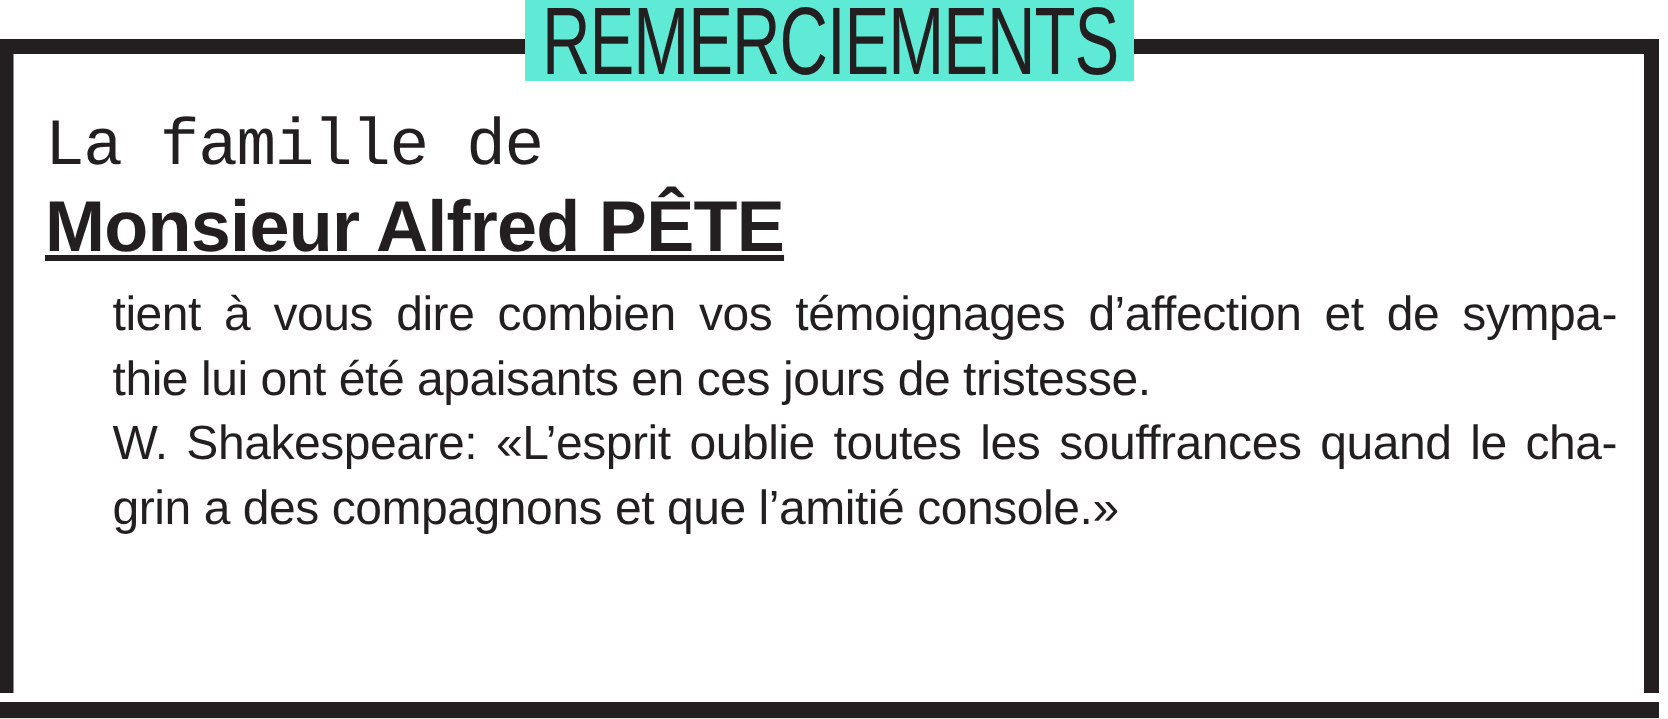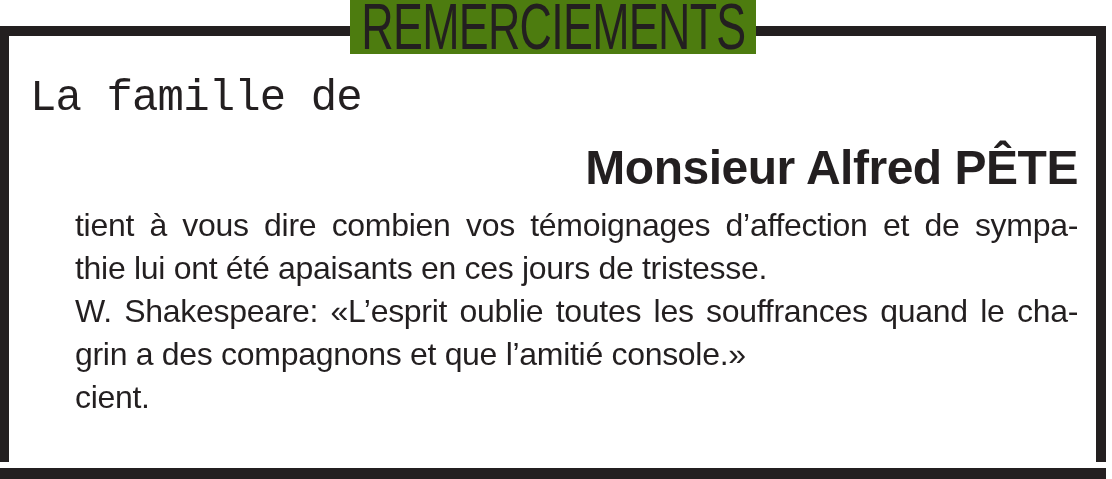--- a/index.html
+++ b/index.html
@@ -41,21 +41,21 @@
     position: absolute;
     left: 0;
     top: 0;
     width: 1106px;
     height: 54px;
     display: flex;
     justify-content: center;
     align-items: center;
   }
   .title-box {
-    background: #4d7c0f;
+    background: #5eead4;
     padding: 0 14px;
     height: 54px;
     display: flex;
     align-items: center;
   }
   .title-text {
     display: inline-block;
     white-space: nowrap;
     font-size: 64px;
     line-height: 54px;
@@ -73,26 +73,27 @@
     width: 1048px;
   }
   .intro {
     margin-top: 8px;
     font-size: 44px;
     line-height: 40px;
     letter-spacing: -0.02em;
     font-family: Liberation Mono, monospace;
   }
   .name {
-    margin-top: 24px;
+    margin-top: 8px;
     font-size: 48px;
     line-height: 52px;
     font-weight: 700;
-    text-align: right;
+    text-align: left;
     letter-spacing: -0.01em;
+    text-decoration: underline;
   }
   .body-block {
     margin-top: 10px;
     font-size: 32px;
     line-height: 43px;
     letter-spacing: -0.3px;
     margin-left: 45px;
   }
   .line {
     text-align: justify;
@@ -122,18 +123,17 @@
 
     <div class="intro">La famille de</div>
 
     <div class="name">Monsieur Alfred PÊTE</div>
 
     <div class="body-block">
       <div class="line">tient à vous dire combien vos témoignages d’affection et de sympa-</div>
       <div class="line line-last">thie lui ont été apaisants en ces jours de tristesse.</div>
       <div class="line">W. Shakespeare: «L’esprit oublie toutes les souffrances quand le cha-</div>
       <div class="line line-last">grin a des compagnons et que l’amitié console.»</div>
-      <div class="line line-last">cient.</div>
     </div>
 
   </div>
 
 </div>
 
 </body></html>

